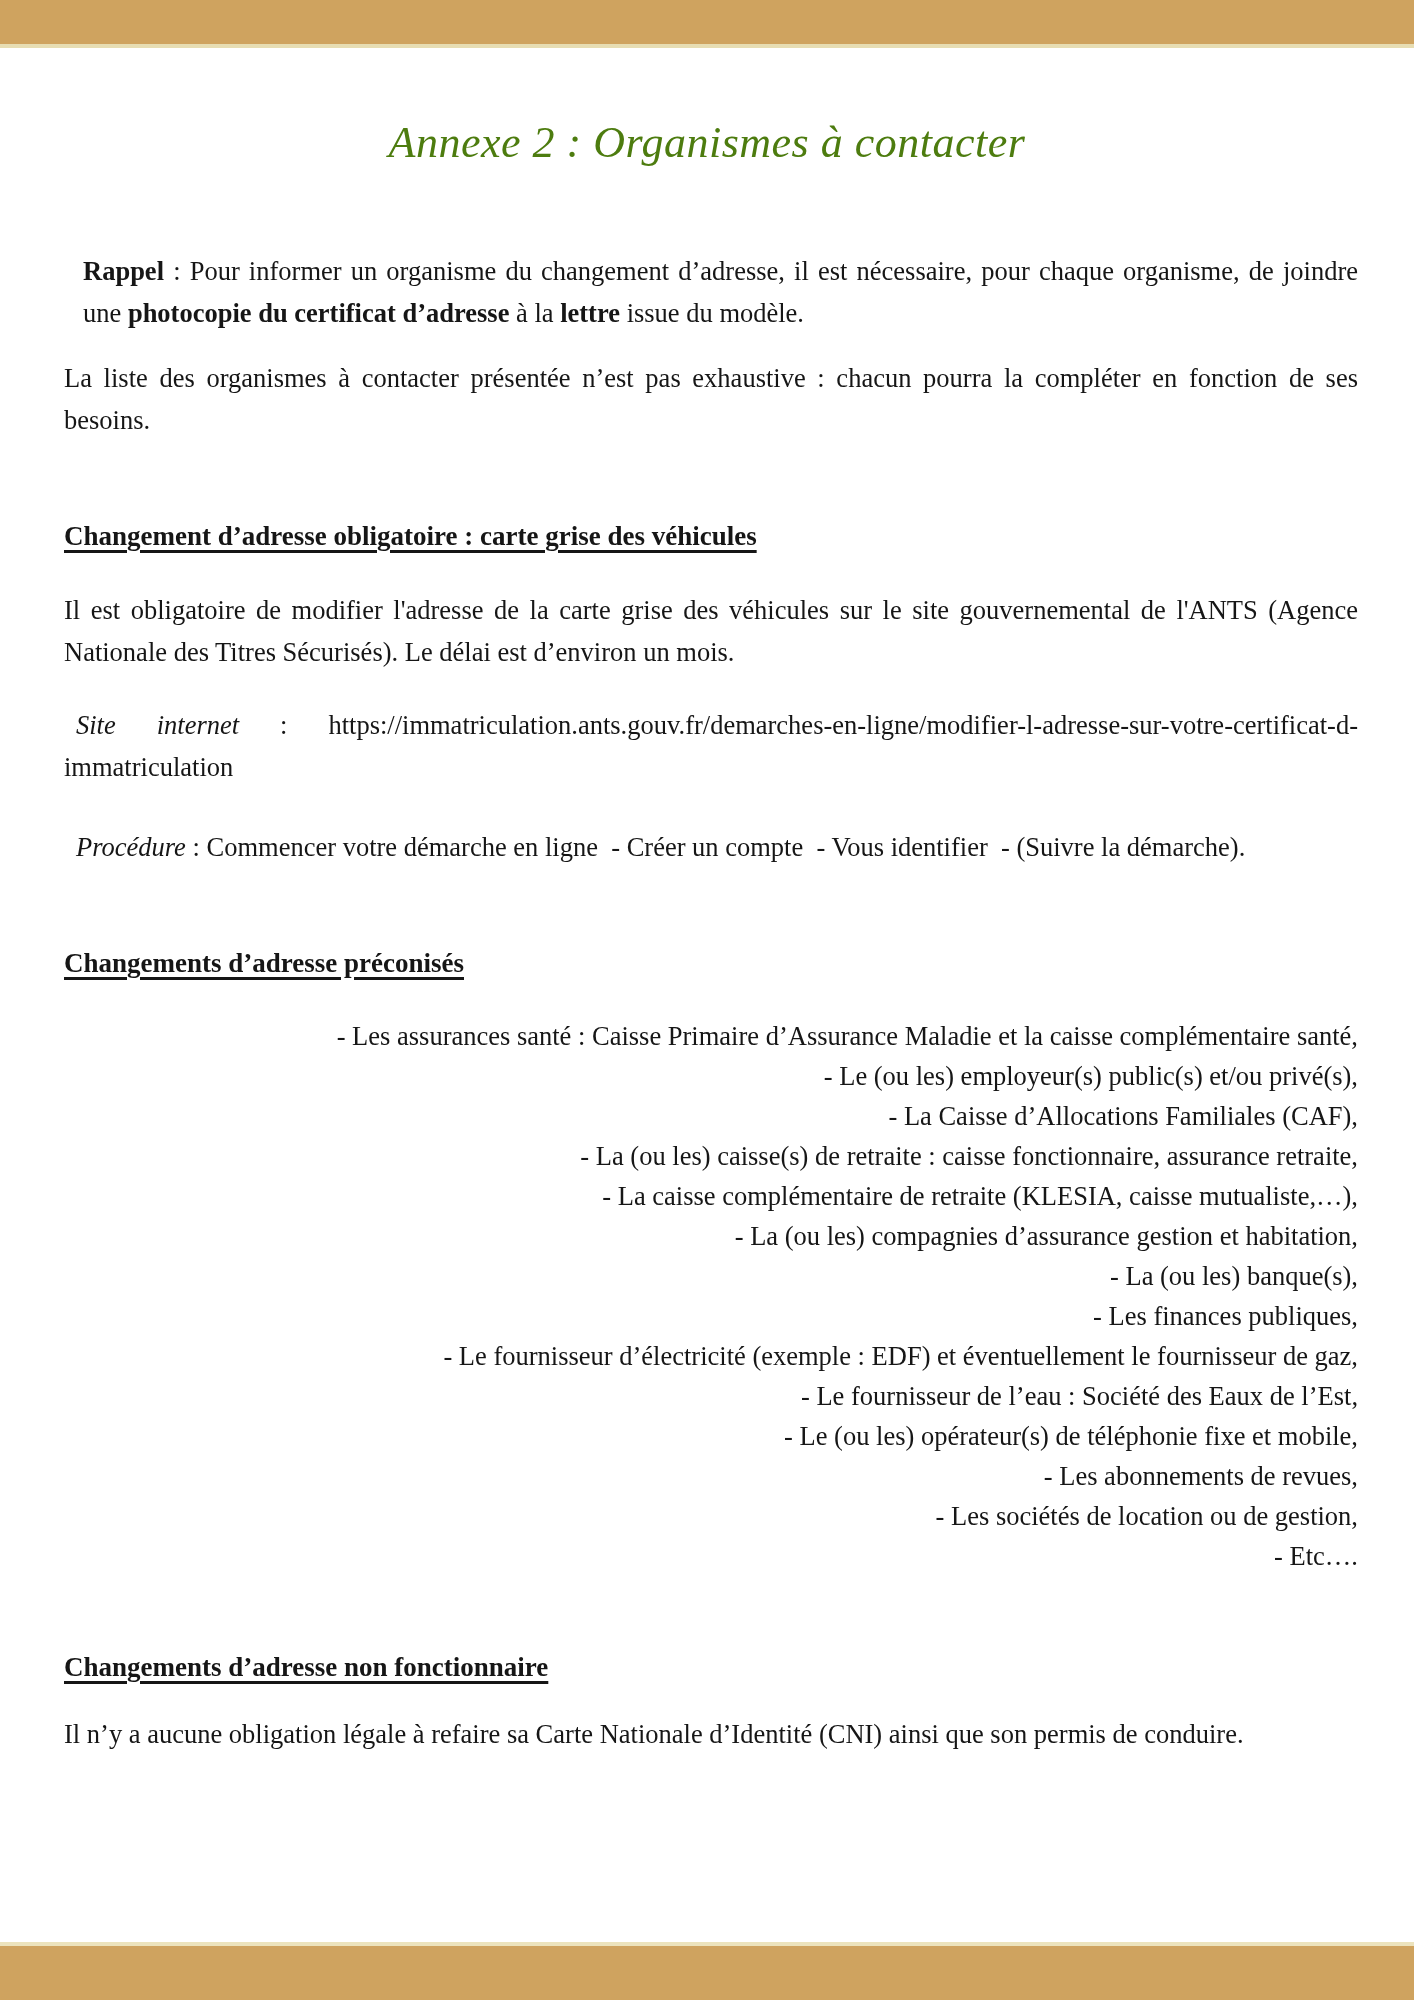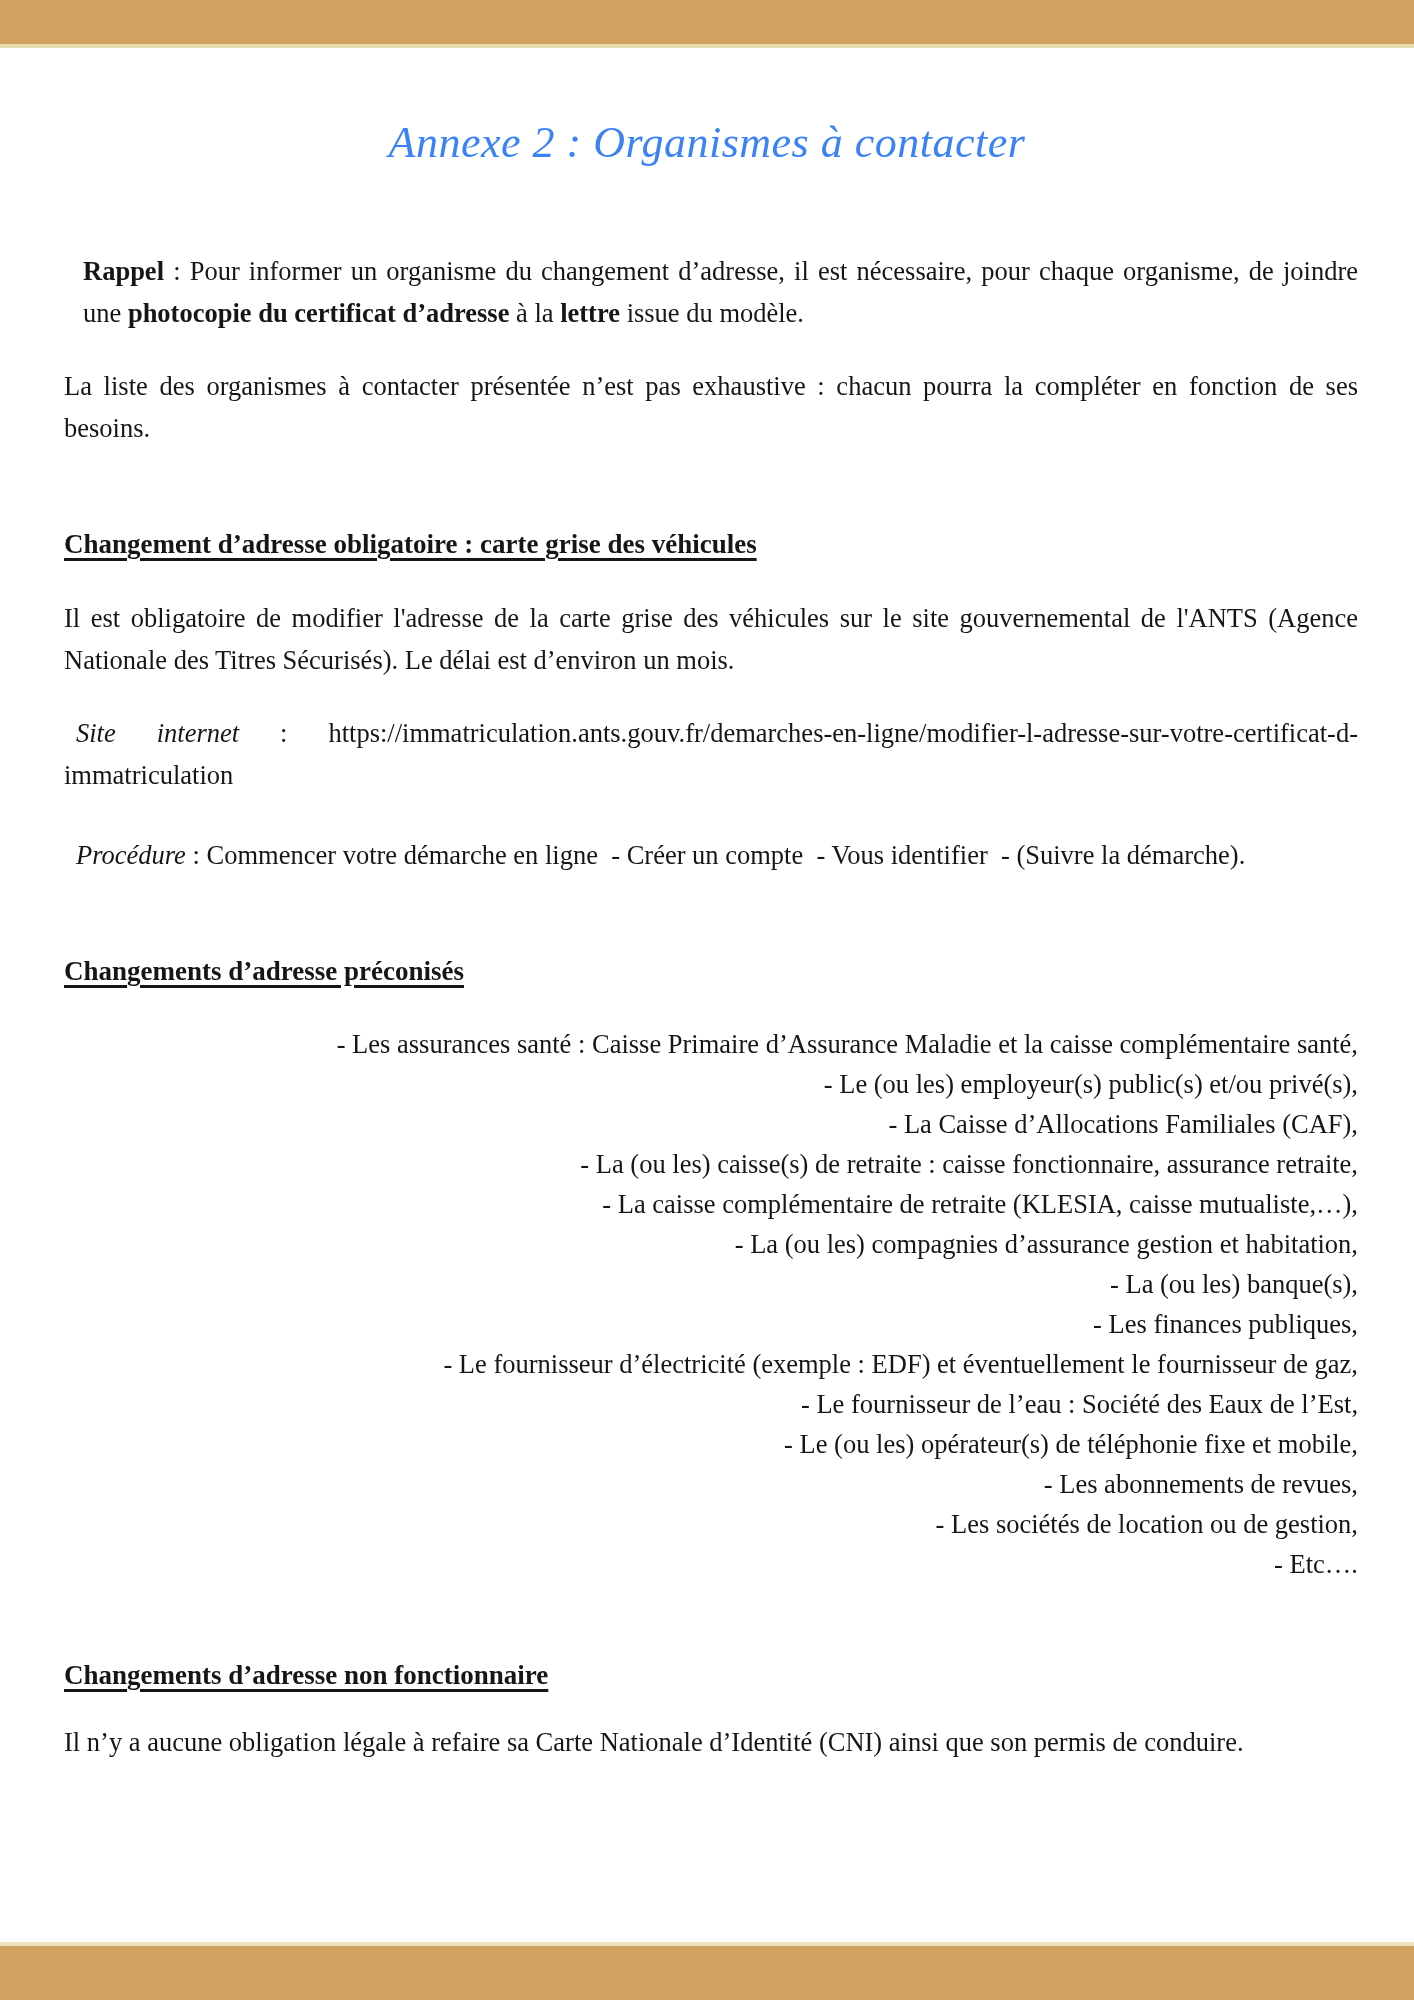--- a/index.html
+++ b/index.html
@@ -41,21 +41,21 @@
     padding: 0 56px 0 64px;
     font-size: 26.5px;
   }
 
   .para {
     margin: 0;
     line-height: 42px;
     text-align: justify;
   }
   .p-rappel  { margin-top: 76px; margin-left: 19px; }
-  .p-liste   { margin-top: 31px; }
+  .p-liste   { margin-top: 23px; }
   .p-ants    { margin-top: 32px; }
   .p-site    { margin-top: 31px; }
   .p-proc    { margin-top: 38px; }
   .p-cni     { margin-top: 25px; }
 
   .heading {
     margin: 0;
     font-size: 27px;
     font-weight: bold;
     line-height: 42px;
@@ -78,21 +78,21 @@
   em { font-style: italic; margin-left: 12px; }
   .url { color: inherit; text-decoration: none; word-break: normal; }
 </style>
 </head>
 <body>
 
 <div class="page">
 
   <div class="band band-top" style="background-color: rgb(207, 163, 95);"></div>
 
-  <h1 class="doc-title" style="color: #3b82f6;">Annexe 2 : Organismes à contacter</h1>
+  <h1 class="doc-title" style="color: #4d7c0f;">Annexe 2 : Organismes à contacter</h1>
 
   <div class="content">
 
     <p class="para p-rappel"><strong>Rappel</strong><span> : Pour informer un organisme du changement d’adresse, il est nécessaire, pour chaque organisme, de joindre une </span><strong>photocopie du certificat d’adresse</strong><span> à la </span><strong>lettre</strong><span> issue du modèle.</span></p>
 
     <p class="para p-liste">La liste des organismes à contacter présentée n’est pas exhaustive : chacun pourra la compléter en fonction de ses besoins.</p>
 
     <h2 class="heading h-carte">Changement d’adresse obligatoire : carte grise des véhicules</h2>
 
     <p class="para p-ants">Il est obligatoire de modifier l'adresse de la carte grise des véhicules sur le site gouvernemental de l'ANTS (Agence Nationale des Titres Sécurisés). Le délai est d’environ un mois.</p>

